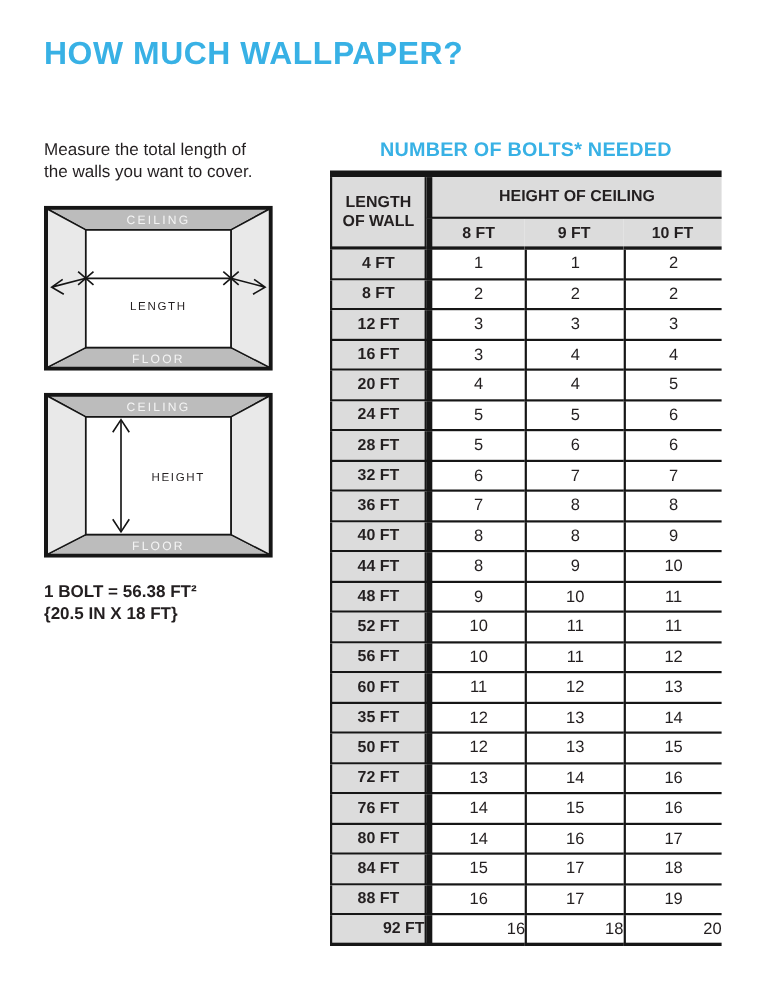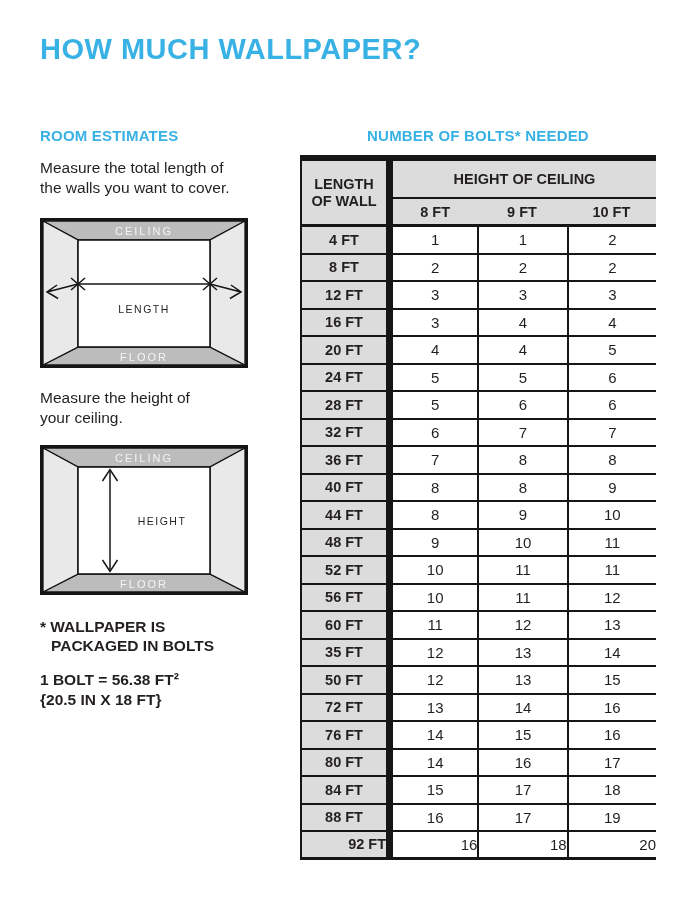--- a/index.html
+++ b/index.html
@@ -27,21 +27,21 @@
   .svg-2 { margin-bottom:22px; }
   .band-label { font-size:11px; letter-spacing:2px; fill:#f4f4f4; }
   .dim-label { font-size:10.5px; letter-spacing:1.5px; fill:var(--ink); }
   .footnote { font-size:15.5px; font-weight:bold; line-height:19px; margin-bottom:15px; }
   .footnote .indent { padding-left:11px; }
   .bolt-note { font-size:15.5px; font-weight:bold; line-height:19.5px; }
 
   
   .table-wrap { position:absolute; left:300px; top:127px; width:356px; }
   .table-heading {
-    text-align:center; font-size:15px; font-weight:bold; color:var(--accent);
+    text-align:center; font-size:18px; font-weight:bold; color:var(--accent);
     letter-spacing:.2px; line-height:18px; margin-bottom:10px;
   }
   table.bolts {
     width:100%; border-collapse:separate; border-spacing:0; table-layout:fixed;
     border-top:6px solid var(--line);
   }
   .bolts th, .bolts td {
     text-align:center; vertical-align:middle;
     height:27.5px; font-size:15px; border-bottom:2px solid var(--line);
   }
@@ -64,21 +64,20 @@
   .bolts tbody tr:last-child th, .bolts tbody tr:last-child td { border-bottom:3px solid var(--line);text-align:right; }
 </style>
 </head>
 <body>
 
 <div class="page">
 
   <h1 class="page-title">HOW MUCH WALLPAPER?</h1>
 
   <div class="left-col">
-    <h2 class="section-heading">ROOM ESTIMATES</h2>
 
     <p class="para para-1">Measure the total length of
 the walls you want to cover.</p>
 
     <svg class="room-svg svg-1" viewBox="0 0 208 150" aria-hidden="true">
       <rect x="1.5" y="1.5" width="205" height="147" fill="#fff" stroke="#161616" stroke-width="3"></rect>
       <polygon points="3,3 205,3 170,22 38,22" fill="#bcbcbc" stroke="#161616" stroke-width="1.3"></polygon>
       <polygon points="3,147 205,147 170,129 38,129" fill="#bcbcbc" stroke="#161616" stroke-width="1.3"></polygon>
       <polygon points="3,3 38,22 38,129 3,147" fill="#e9e9e9" stroke="#161616" stroke-width="1.3"></polygon>
       <polygon points="205,3 170,22 170,129 205,147" fill="#e9e9e9" stroke="#161616" stroke-width="1.3"></polygon>
@@ -88,45 +87,39 @@
       <g stroke="#161616" stroke-width="1.5" fill="none">
         <path d="M38,66 L170,66"></path>
         <path d="M38,66 L7,74 M17,67 L7,74 L18,80.5"></path>
         <path d="M170,66 L201,74 M191,67 L201,74 L190,80.5"></path>
         <path d="M31,60 L45,72 M31,72 L45,60"></path>
         <path d="M163,60 L177,72 M163,72 L177,60"></path>
       </g>
       <text x="104" y="95" text-anchor="middle" class="dim-label">LENGTH</text>
     </svg>
 
-    <p class="para para-2">Measure the height of
-your ceiling.</p>
 
     <svg class="room-svg svg-2" viewBox="0 0 208 150" aria-hidden="true">
       <rect x="1.5" y="1.5" width="205" height="147" fill="#fff" stroke="#161616" stroke-width="3"></rect>
       <polygon points="3,3 205,3 170,22 38,22" fill="#bcbcbc" stroke="#161616" stroke-width="1.3"></polygon>
       <polygon points="3,147 205,147 170,129 38,129" fill="#bcbcbc" stroke="#161616" stroke-width="1.3"></polygon>
       <polygon points="3,3 38,22 38,129 3,147" fill="#e9e9e9" stroke="#161616" stroke-width="1.3"></polygon>
       <polygon points="205,3 170,22 170,129 205,147" fill="#e9e9e9" stroke="#161616" stroke-width="1.3"></polygon>
       <rect x="38" y="22" width="132" height="107" fill="#fff" stroke="#161616" stroke-width="1.6"></rect>
       <text x="104" y="16.5" text-anchor="middle" class="band-label">CEILING</text>
       <text x="104" y="143" text-anchor="middle" class="band-label">FLOOR</text>
       <g stroke="#161616" stroke-width="1.5" fill="none">
         <path d="M70,25 L70,126"></path>
         <path d="M62.5,36 L70,24.5 L77.5,36"></path>
         <path d="M62.5,115 L70,126.5 L77.5,115"></path>
       </g>
       <text x="122" y="80" text-anchor="middle" class="dim-label">HEIGHT</text>
     </svg>
 
 
-    <div class="footnote">
-      <div>* WALLPAPER IS</div>
-      <div class="indent">PACKAGED IN BOLTS</div>
-    </div>
 
     <div class="bolt-note">
       <div>1 BOLT = 56.38 FT²</div>
       <div>{20.5 IN X 18 FT}</div>
     </div>
   </div>
 
   <div class="table-wrap">
     <h2 class="table-heading">NUMBER OF BOLTS* NEEDED</h2>
 

